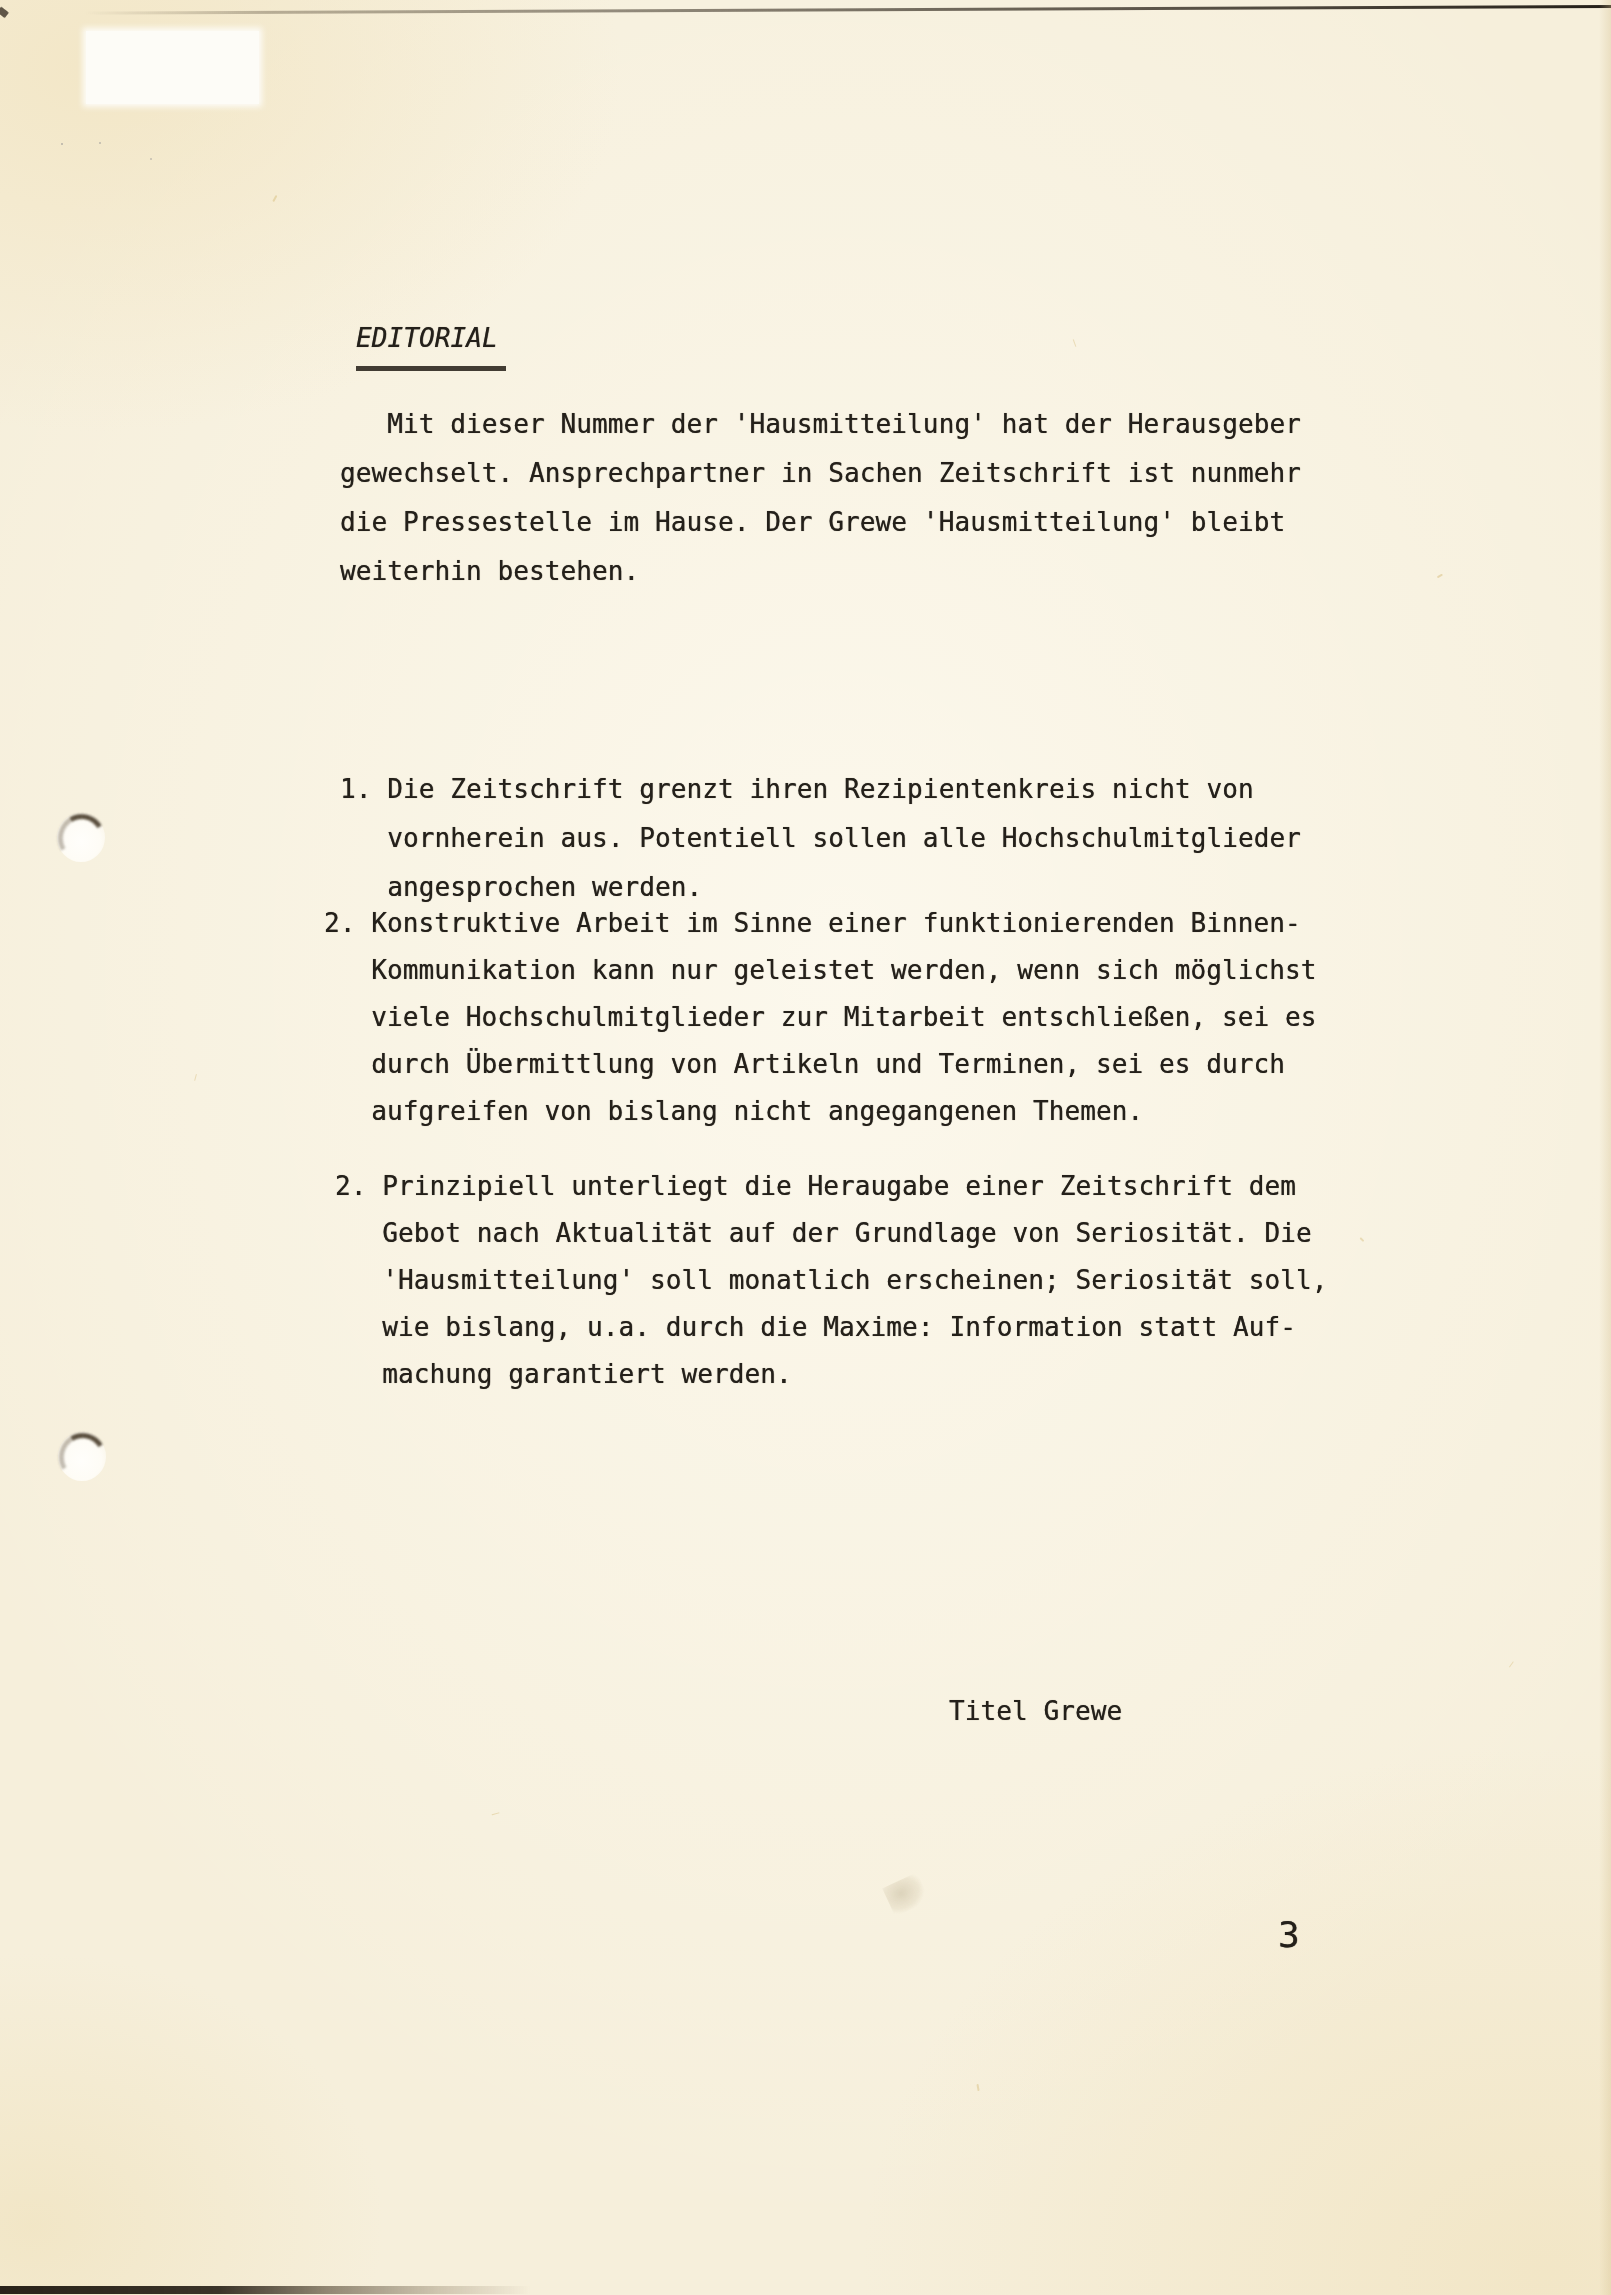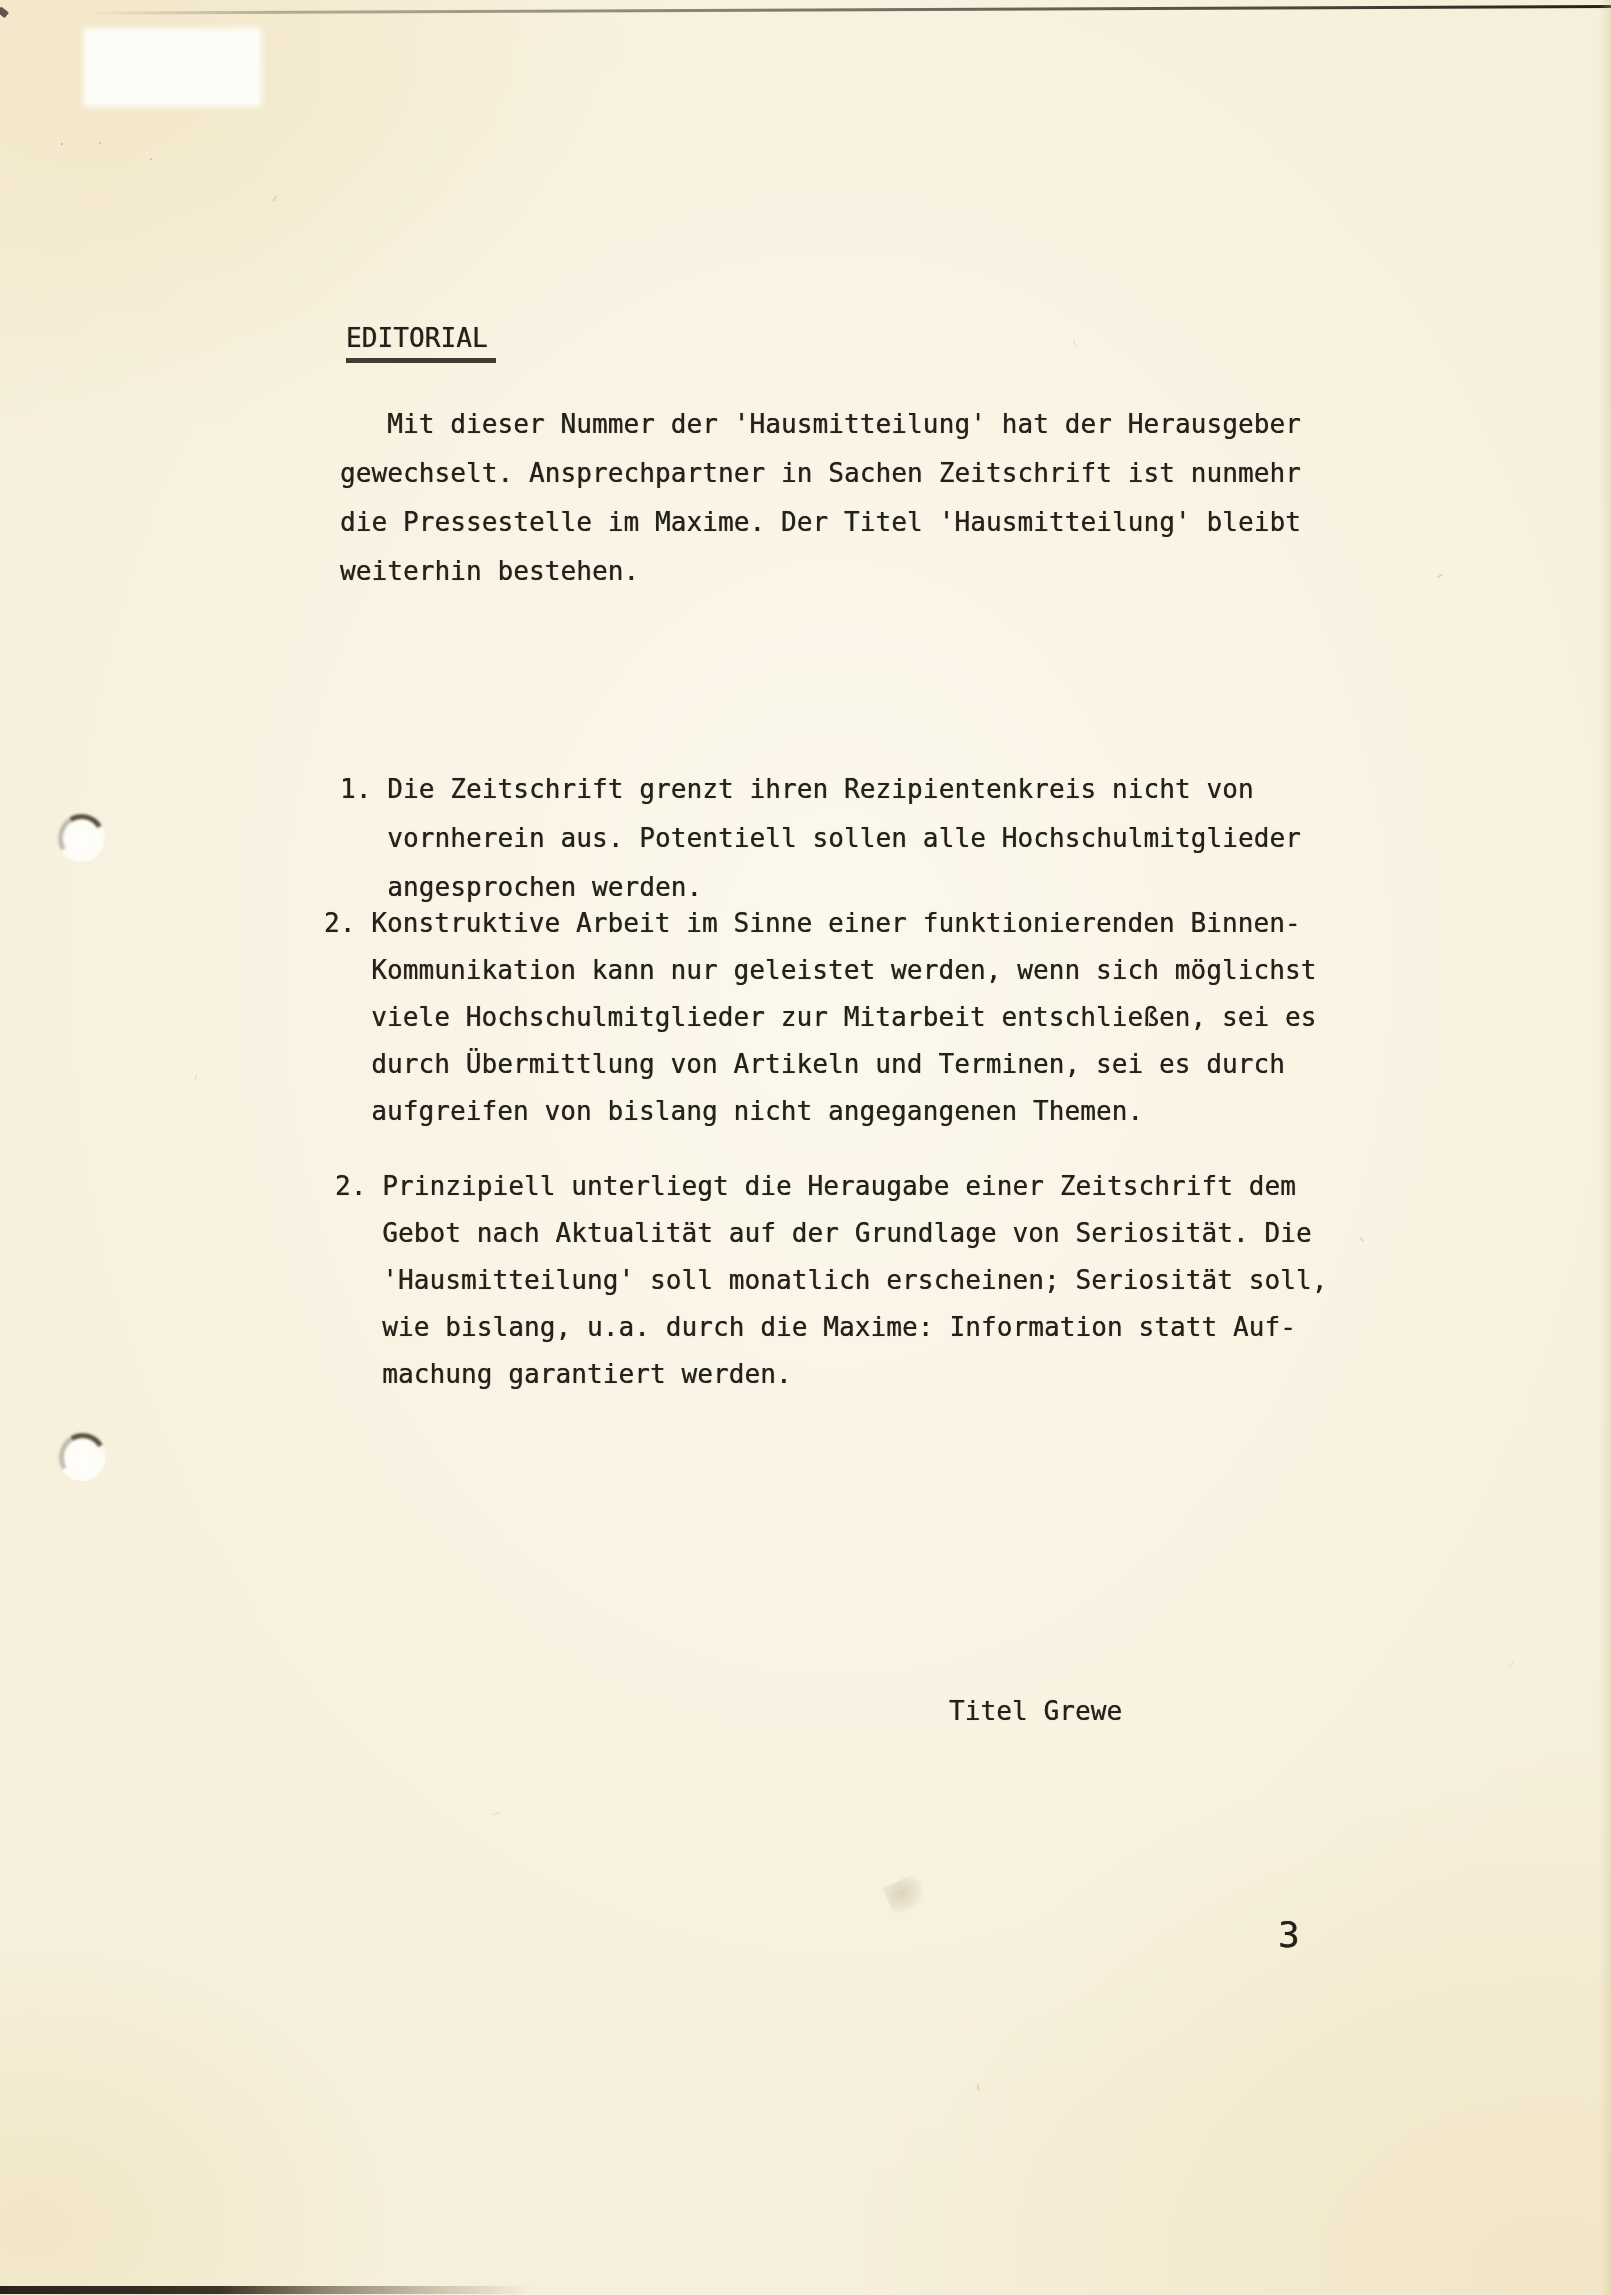--- a/index.html
+++ b/index.html
@@ -110,26 +110,27 @@
     color: #24201a;
     font-size: 26px;
     letter-spacing: 0.1px;
     text-shadow: 0 0 0.7px rgba(36,32,26,0.65), 0.4px 0.4px 0.3px rgba(36,32,26,0.3);
   }
   .block {
     position: absolute;
     white-space: pre;
   }
   .heading {
-    left: 346px; top: 322px;
+    left: 356px; top: 322px;
     line-height: 33px;
     display: inline-block;
     border-bottom: 5.9px solid rgba(40,34,26,0.88);
-    padding-bottom: 3px;
+    padding-bottom: 11px;
     padding-right: 7.8px;
+    font-style: italic;
   }
   .p-intro    { left: 340px; top: 400px;  line-height: 49px; }
   .p-question { left: 340px; top: 628px;  line-height: 47px; }
   .item-1     { left: 340px; top: 765px; line-height: 49px; }
   .item-2     { left: 324px; top: 900px; line-height: 47px; }
   .item-3     { left: 335px; top: 1163px; line-height: 47px; }
   .item-4     { left: 328px; top: 1427px; line-height: 44px; }
   .signature  { left: 949px; top: 1696px; line-height: 31px; }
   .page-number{ left: 1278px; top: 1915px; line-height: 39px; font-size: 36px; }
 </style>
@@ -161,21 +162,21 @@
     <div class="speck" style="left:61px;   top:143px;  width:2px; height:2px;  background:rgba(120,122,132,0.5);"></div>
     <div class="speck" style="left:99px;  top:142px;  width:2px; height:2px;  background:rgba(120,122,132,0.45);"></div>
     <div class="speck" style="left:150px;  top:158px;  width:2px; height:2px;  background:rgba(120,122,132,0.4);"></div>
     <div class="speck" style="left:668px; top:887px; width:2px; height:2px;  background:rgba(110,112,122,0.45);"></div>
   </div>
 
   <div class="typed">
     <div class="block heading">EDITORIAL</div>
     <div class="block p-intro">   Mit dieser Nummer der 'Hausmitteilung' hat der Herausgeber
 gewechselt. Ansprechpartner in Sachen Zeitschrift ist nunmehr
-die Pressestelle im Maxime. Der Titel 'Hausmitteilung' bleibt
+die Pressestelle im Hause. Der Grewe 'Hausmitteilung' bleibt
 weiterhin bestehen.</div>
     <div class="block item-1">1. Die Zeitschrift grenzt ihren Rezipientenkreis nicht von
    vornherein aus. Potentiell sollen alle Hochschulmitglieder
    angesprochen werden.</div>
     <div class="block item-2">2. Konstruktive Arbeit im Sinne einer funktionierenden Binnen-
    Kommunikation kann nur geleistet werden, wenn sich möglichst
    viele Hochschulmitglieder zur Mitarbeit entschließen, sei es
    durch Übermittlung von Artikeln und Terminen, sei es durch
    aufgreifen von bislang nicht angegangenen Themen.</div>
     <div class="block item-3">2. Prinzipiell unterliegt die Heraugabe einer Zeitschrift dem

